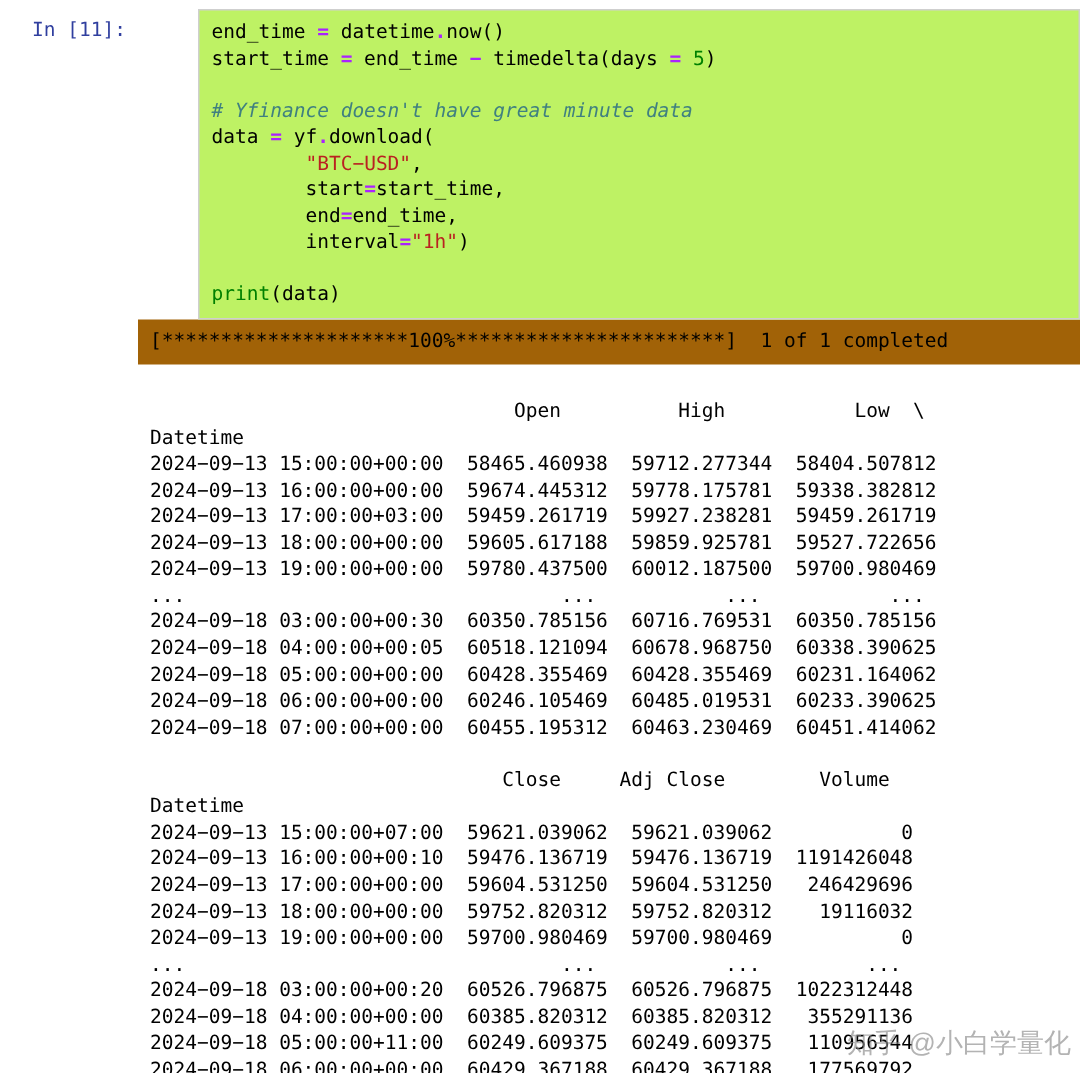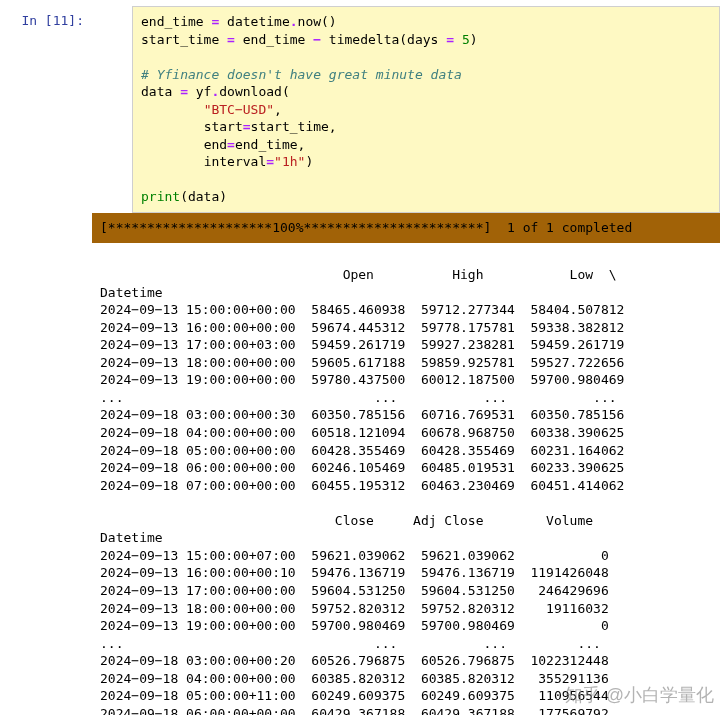--- a/index.html
+++ b/index.html
@@ -25,21 +25,21 @@
     width: 92px;
     min-width: 92px;
     text-align: right;
     padding: 6px 8px 0 0;
     color: #303F9F;
     box-sizing: border-box;
     font-family: inherit;
   }
   .input-area {
     flex: 1;
-    background: #fef9c3;
+    background: #bef264;
     border: 1px solid #cfcfcf;
     padding: 6px 8px;
     box-sizing: border-box;
     white-space: pre;
   }
   .output-progress {
     margin-left: 92px;
     background: #a16207;
     border-left: 0;
     padding: 6px 8px;
@@ -97,21 +97,21 @@
   <div class="output-area">
 <span>                               Open          High           Low  \</span>
 <span>Datetime                                                           </span>
 <span>2024−09−13 15:00:00+00:00  58465.460938  59712.277344  58404.507812</span>
 <span>2024−09−13 16:00:00+00:00  59674.445312  59778.175781  59338.382812</span>
 <span>2024−09−13 17:00:00+03:00  59459.261719  59927.238281  59459.261719</span>
 <span>2024−09−13 18:00:00+00:00  59605.617188  59859.925781  59527.722656</span>
 <span>2024−09−13 19:00:00+00:00  59780.437500  60012.187500  59700.980469</span>
 <span>...                                ...           ...           ...</span>
 <span>2024−09−18 03:00:00+00:30  60350.785156  60716.769531  60350.785156</span>
-<span>2024−09−18 04:00:00+00:00  60518.121094  60678.968750  60338.390625</span>
+<span>2024−09−18 04:00:00+00:05  60518.121094  60678.968750  60338.390625</span>
 <span>2024−09−18 05:00:00+00:00  60428.355469  60428.355469  60231.164062</span>
 <span>2024−09−18 06:00:00+00:00  60246.105469  60485.019531  60233.390625</span>
 <span>2024−09−18 07:00:00+00:00  60455.195312  60463.230469  60451.414062</span>
 
 <span>                              Close     Adj Close        Volume</span>
 <span>Datetime                                                       </span>
 <span>2024−09−13 15:00:00+07:00  59621.039062  59621.039062           0</span>
 <span>2024−09−13 16:00:00+00:10  59476.136719  59476.136719  1191426048</span>
 <span>2024−09−13 17:00:00+00:00  59604.531250  59604.531250   246429696</span>
 <span>2024−09−13 18:00:00+00:00  59752.820312  59752.820312    19116032</span>

